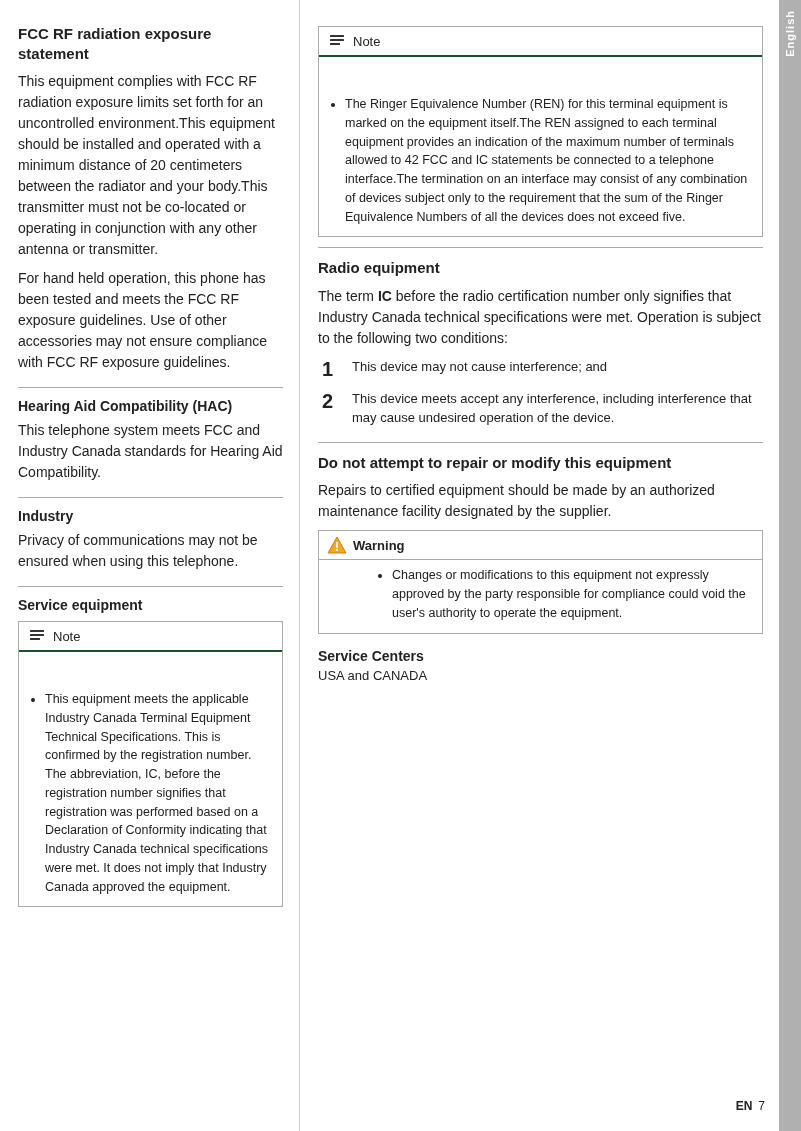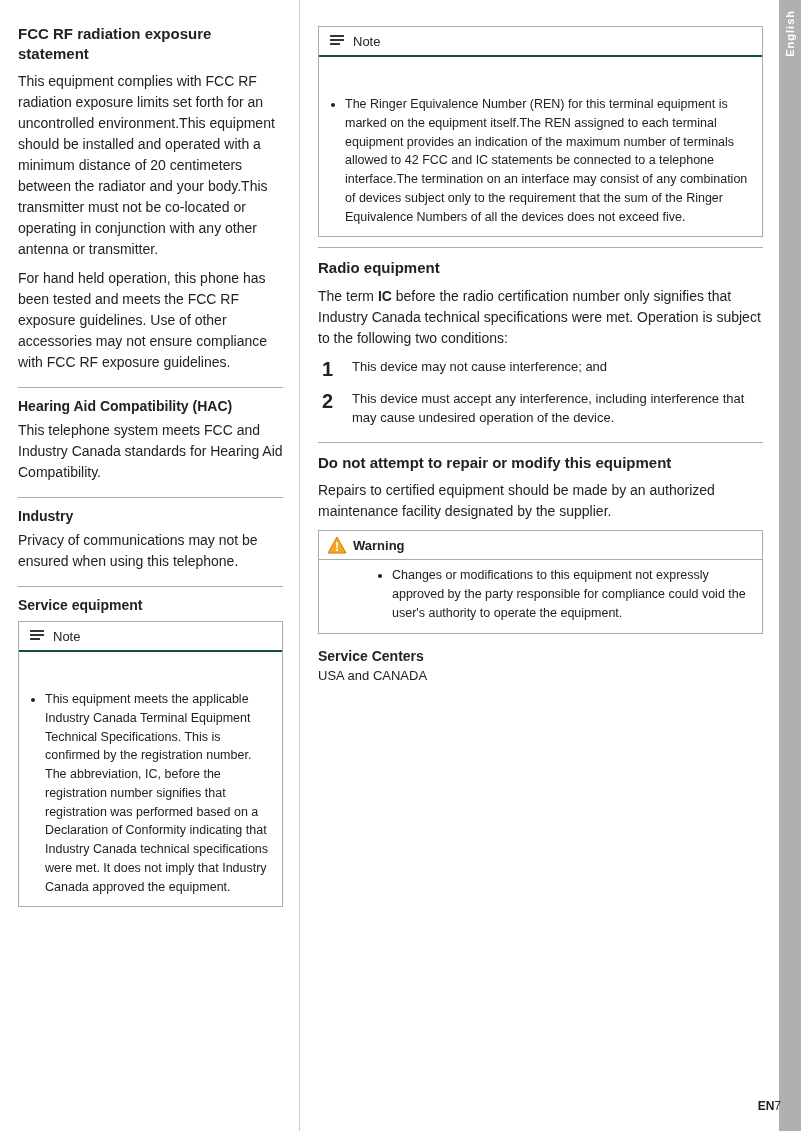--- a/index.html
+++ b/index.html
@@ -220,23 +220,24 @@
     }
 
     .service-centers-info {
       font-size: 13px;
       line-height: 1.6;
     }
 
     .page-footer {
       position: absolute;
       bottom: 18px;
-      right: 20px;
-      display: flex;
-      align-items: center;
+      right: 36px;
+      display: flex;
+      align-items: center;
+      gap: 6px;
       font-size: 12px;
     }
 
     .footer-lang {
       font-weight: bold;
       font-size: 12px;
     }
 
     .footer-page {
       font-size: 12px;
@@ -326,21 +327,21 @@
       <div class="section">
         <h2>Radio equipment</h2>
         <p>The term <span class="bold-ic">IC</span> before the radio certification number only signifies that Industry Canada technical specifications were met. Operation is subject to the following two conditions:</p>
         <div class="numbered-list">
           <div class="numbered-item">
             <span class="num">1</span>
             <span>This device may not cause interference; and</span>
           </div>
           <div class="numbered-item">
             <span class="num">2</span>
-            <span>This device must accept any interference, including interference that may cause undesired operation of the device.</span>
+            <span>This device meets accept any interference, including interference that may cause undesired operation of the device.</span>
           </div>
         </div>
       </div>
 
       <hr class="divider">
 
       <div class="section">
         <h2>Do not attempt to repair or modify this equipment</h2>
         <p>Repairs to certified equipment should be made by an authorized maintenance facility designated by the supplier.</p>
         <div class="warning-box">

